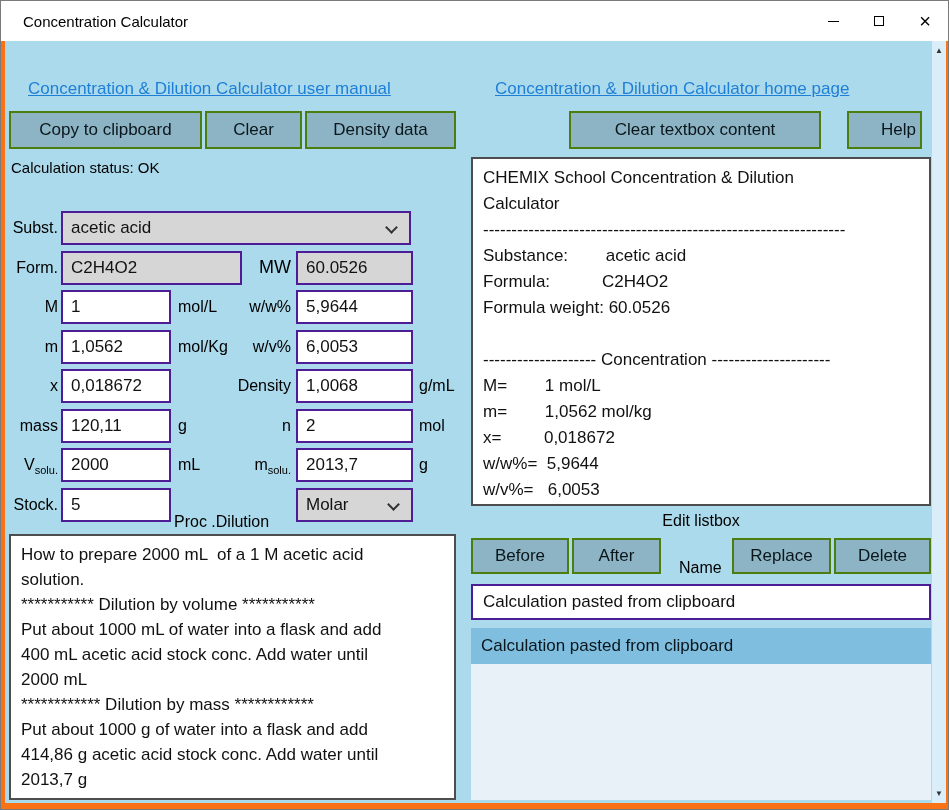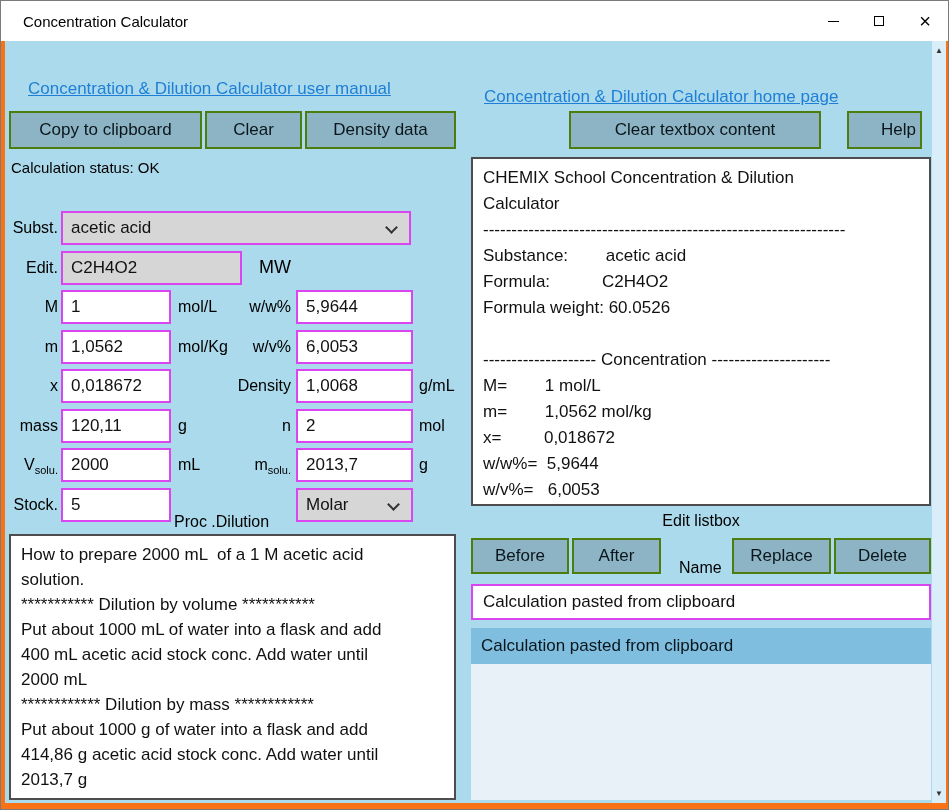--- a/index.html
+++ b/index.html
@@ -33,21 +33,21 @@
   .link { position:absolute; color:#1f7fd6; text-decoration:underline; font-size:17px; white-space:nowrap; cursor:pointer; }
   .btn {
     position:absolute; background:#8db4c4; border:2px solid #4d7c0f;
     display:flex; align-items:center; justify-content:center;
     font-size:17px; color:#0a161c; cursor:default;
   }
   .lbl { position:absolute; font-size:16px; color:#000; white-space:nowrap; }
   .lbl.r { text-align:right; }
   sub { font-size:11px; }
   .field {
-    position:absolute; background:#fff; border:2px solid #d946ef;
+    position:absolute; background:#fff; border:2px solid #4c1d95;
     display:flex; align-items:center; padding:0 8px; font-size:17px; color:#111;
     white-space:nowrap; overflow:hidden;
   }
   .field.gray { background:#d6d6d6; }
   .chevron {
     position:absolute; right:13px; top:9px; width:9px; height:9px;
     border-right:2px solid #333; border-bottom:2px solid #333;
     transform:rotate(45deg);
   }
   .panel {
@@ -82,21 +82,21 @@
         </div>
       <div class="ctrl">
           <span class="close-glyph">×</span>
         </div>
     </div>
   </div>
 
   <div class="content">
 
     <a class="link" style="left:23px; top:38px;">Concentration &amp; Dilution Calculator user manual</a>
-    <a class="link" style="left:479px; top:38px;margin-top:8px;">Concentration &amp; Dilution Calculator home page</a>
+    <a class="link" style="left:490px; top:38px;">Concentration &amp; Dilution Calculator home page</a>
 
     <div class="btn" style="left:4px; top:70px; width:193px; height:38px;">Copy to clipboard</div>
     <div class="btn" style="left:200px; top:70px; width:97px; height:38px;">Clear</div>
     <div class="btn" style="left:300px; top:70px; width:151px; height:38px;">Density data</div>
     <div class="btn" style="left:564px; top:70px; width:252px; height:38px;">Clear textbox content</div>
     <div class="btn" style="left:842px; top:70px; width:75px; height:38px;padding-left:28px;">Help</div>
 
     <div class="lbl" style="left:6px; top:118px; font-size:15px;">Calculation status: OK</div>
 
     <div class="panel output" style="left:466px; top:116px; width:460px; height:349px;">CHEMIX School Concentration &amp; Dilution
@@ -112,23 +112,24 @@
 x=         0,018672
 w/w%=  5,9644
 w/v%=   6,0053</div>
 
     <div class="lbl r" style="left:0px; top:178px; width:53px;">Subst.</div>
     <div class="field gray" style="left:56px; top:170px; width:350px; height:34px;">
       <span>acetic acid</span>
       <span class="chevron" style="top:10px;"></span>
     </div>
 
-    <div class="lbl r" style="left:0px; top:218px; width:53px;">Edit.</div>
+    <div class="lbl r" style="left:0px; top:218px; width:53px;">Form.</div>
     <div class="field gray" style="left:56px; top:210px; width:181px; height:34px;">C2H4O2</div>
     <div class="lbl r" style="left:186px; top:216px; width:100px; font-size:18px;">MW</div>
+    <div class="field gray" style="left:291px; top:210px; width:117px; height:34px;">60.0526</div>
 
     <div class="lbl r" style="left:0px; top:257px; width:53px;">M</div>
     <div class="field" style="left:56px; top:249px; width:110px; height:34px;">1</div>
     <div class="lbl" style="left:173px; top:257px;">mol/L</div>
     <div class="lbl r" style="left:186px; top:257px; width:100px;">w/w%</div>
     <div class="field" style="left:291px; top:249px; width:117px; height:34px;">5,9644</div>
 
     <div class="lbl r" style="left:0px; top:297px; width:53px;">m</div>
     <div class="field" style="left:56px; top:289px; width:110px; height:34px;">1,0562</div>
     <div class="lbl" style="left:173px; top:297px;">mol/Kg</div>

